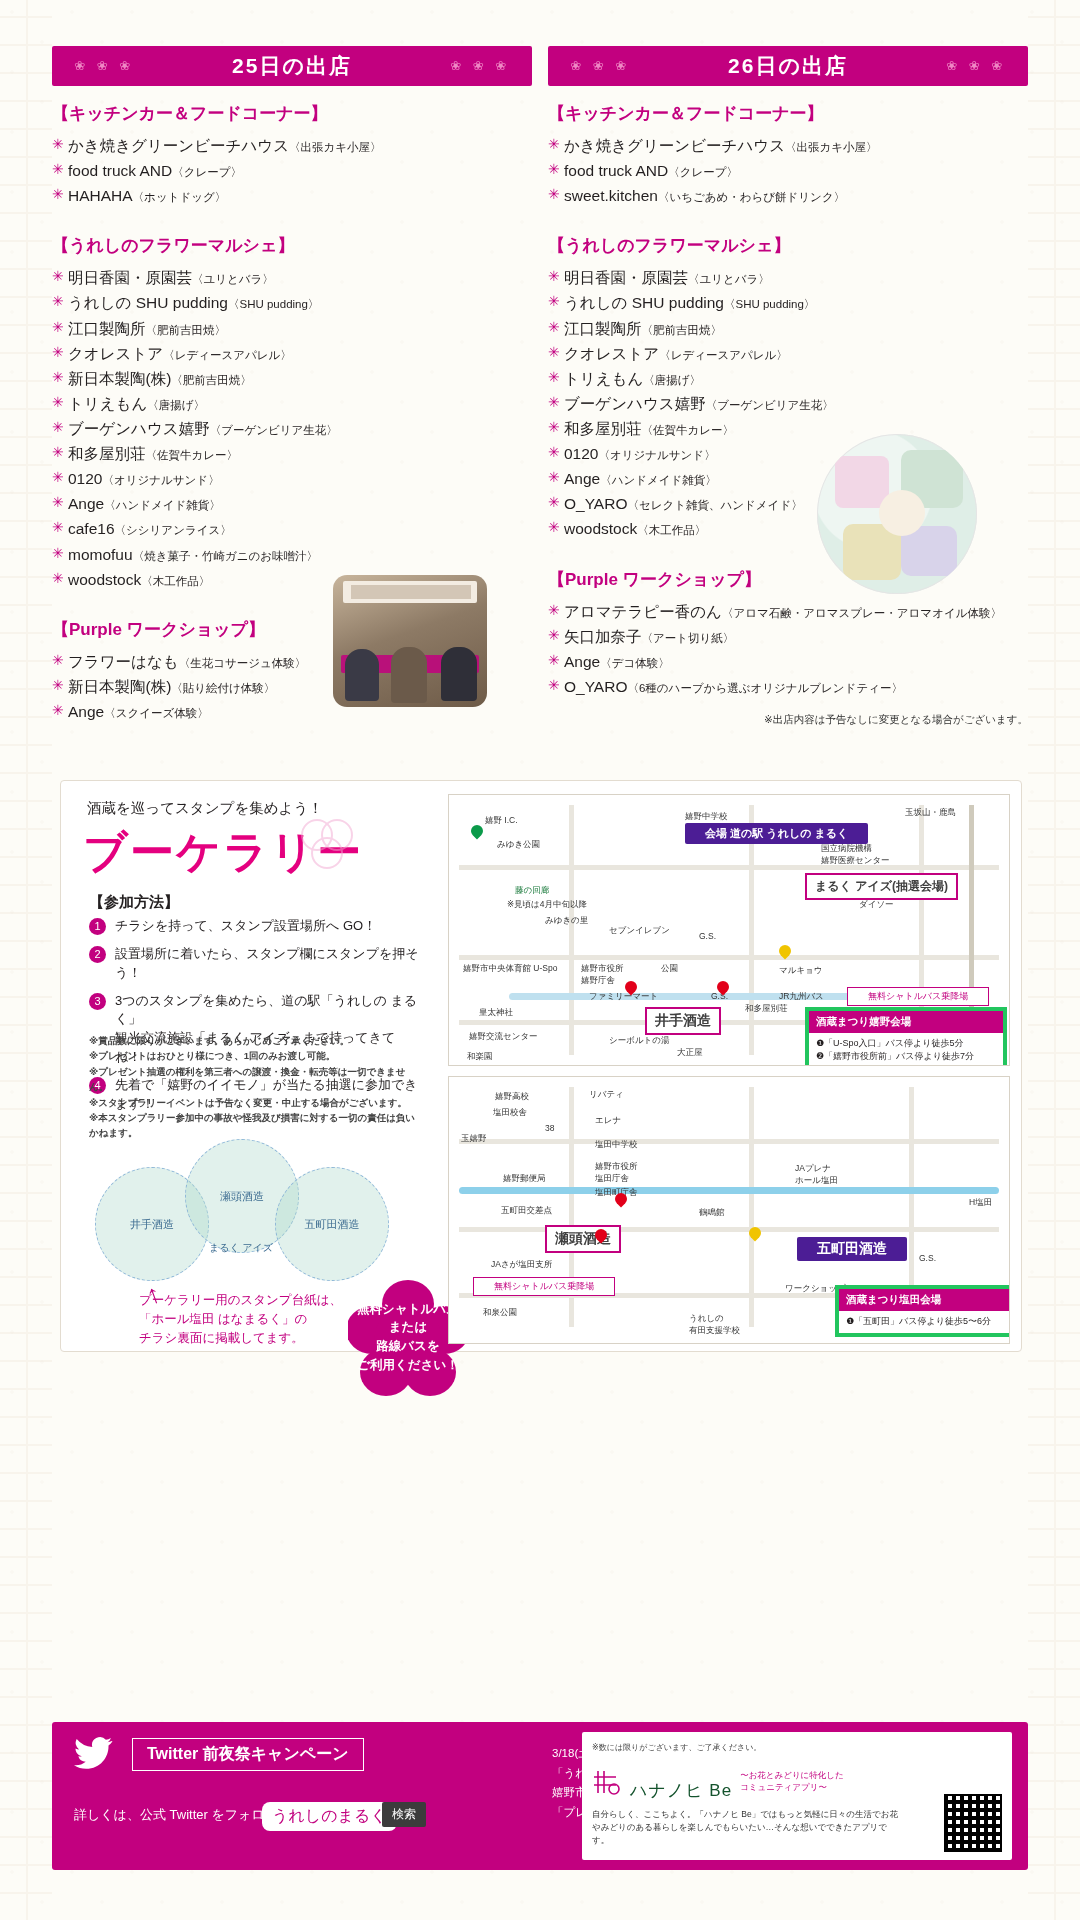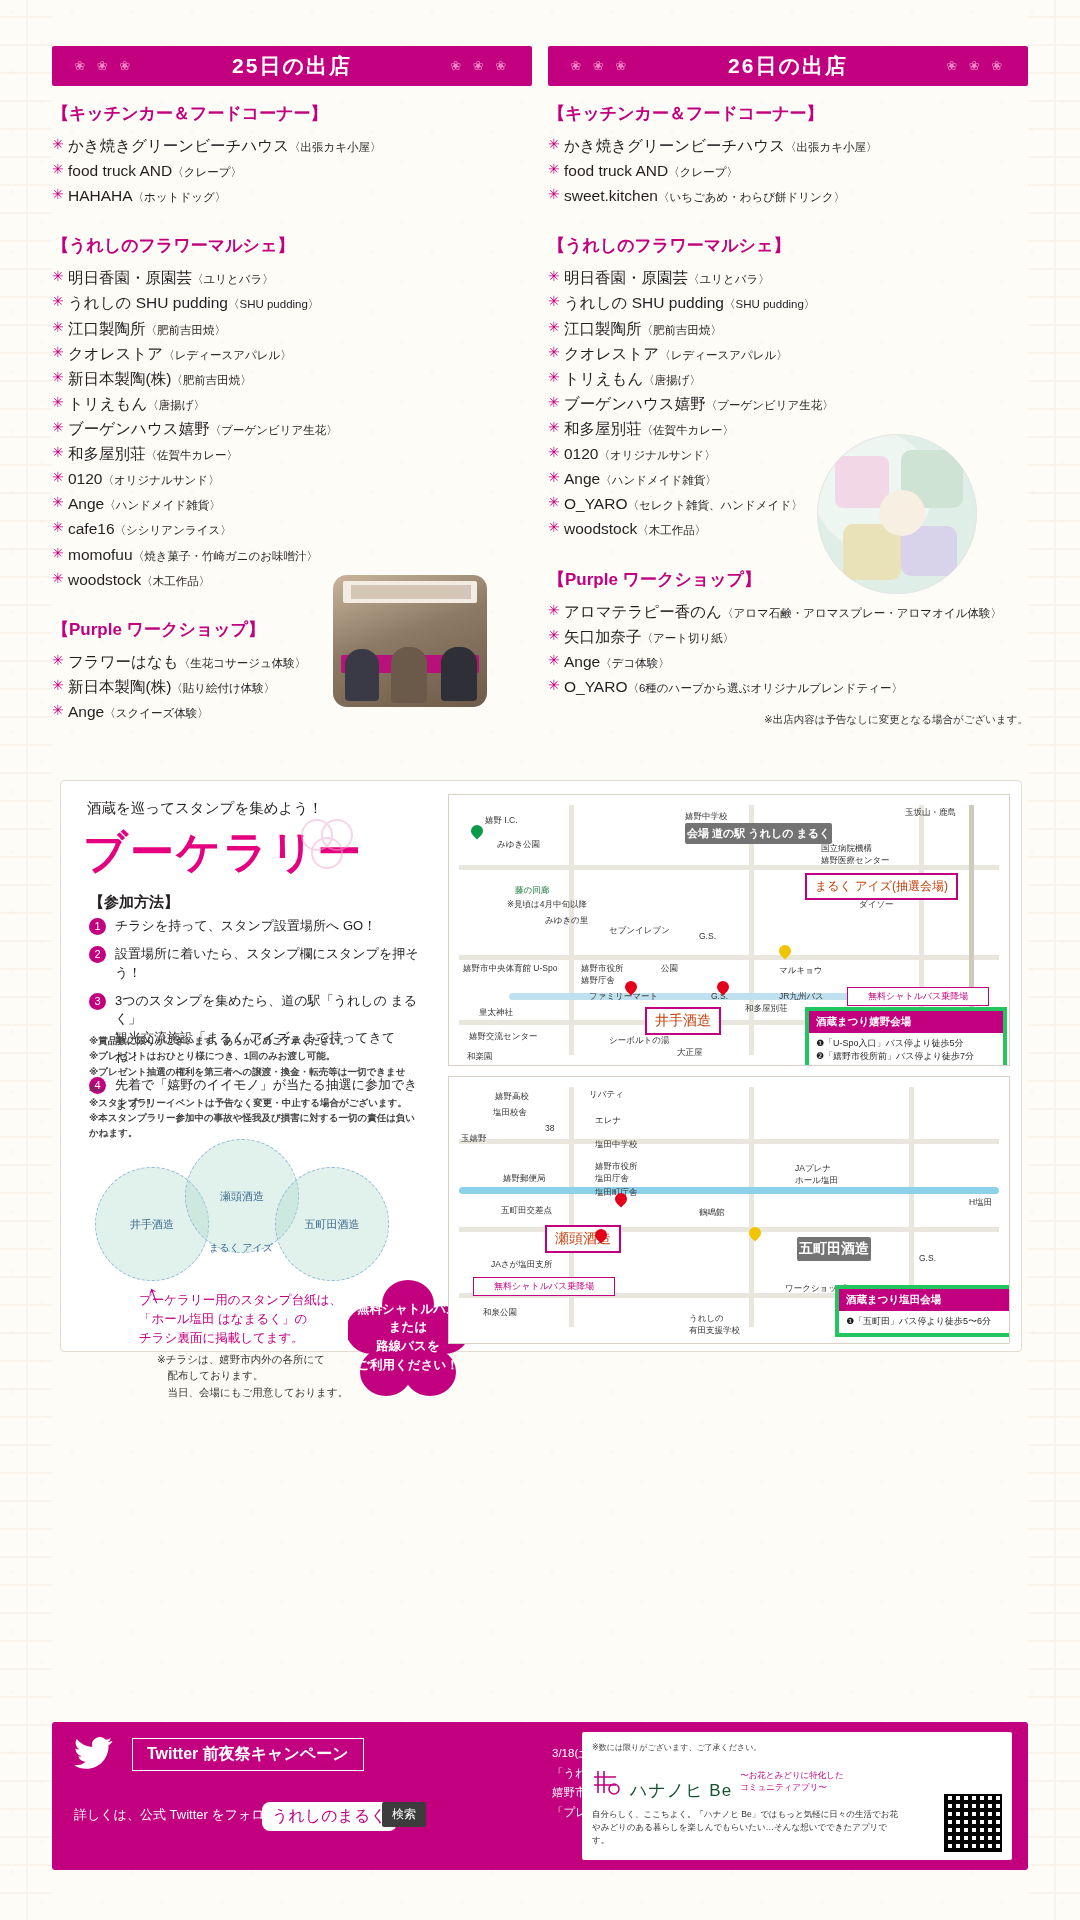--- a/index.html
+++ b/index.html
@@ -91,22 +91,22 @@
     color:#fff;font-size:12.5px;font-weight:bold;text-align:center;line-height:1.5;}
 
   
   .map{position:absolute;background:#fff;border:1px solid #d8d2c6;overflow:hidden;}
   .map1{left:448px;top:794px;width:560px;height:270px;}
   .map2{left:448px;top:1076px;width:560px;height:266px;}
   .map .road{position:absolute;background:#e9e6de;}
   .map .road.h{height:5px}.map .road.v{width:5px}
   .map .river{position:absolute;background:#bfe0ef;height:7px;border-radius:4px;}
   .map .lbl{position:absolute;font-size:8.5px;color:#333;white-space:nowrap;}
-  .tagp{position:absolute;background:#737373;color:#fff;font-size:11px;font-weight:bold;padding:3px 2px;border-radius:2px;white-space:nowrap;text-align:center;}
-  .tagw{position:absolute;background:#fff;color:#c2410c;border:2px solid #c2007f;font-size:12px;font-weight:normal;padding:3px 8px;white-space:nowrap;}
+  .tagp{position:absolute;background:#4c1d95;color:#fff;font-size:11px;font-weight:bold;padding:3px 20px;border-radius:2px;white-space:nowrap;text-align:center;}
+  .tagw{position:absolute;background:#fff;color:#404040;border:2px solid #c2007f;font-size:12px;font-weight:bold;padding:3px 8px;white-space:nowrap;}
   .tagb{position:absolute;background:#fff;border:1px solid #777;font-size:9px;padding:2px 20px;white-space:nowrap;}
   .infobox{position:absolute;background:#fff;border:4px solid #22c55e;font-size:9px;line-height:1.5;padding:5px 7px;}
   .infobox .t{background:#c2007f;color:#fff;display:block;margin:-5px -7px 4px;padding:3px 7px;font-weight:bold;font-size:10.5px;}
   .pin{position:absolute;width:12px;height:12px;border-radius:50% 50% 50% 0;transform:rotate(-45deg);}
   .pin.red{background:#e2001a}.pin.green{background:#0b9a4a}.pin.yellow{background:#f0c400}
 
   
   .footer{position:absolute;left:52px;top:1722px;width:976px;height:148px;background:#c2007f;border-radius:3px;}
   .bird{position:absolute;left:22px;top:14px;width:40px;height:34px;}
   .tw-title{position:absolute;left:80px;top:16px;border:1px solid #fff;padding:5px 14px;font-size:16px;font-weight:bold;color:#fff;}
@@ -262,23 +262,20 @@
       <div class="c c1">井手酒造</div>
       <div class="c c2">瀬頭酒造</div>
       <div class="c c3">五町田酒造</div>
       <div class="center">まるく アイズ</div>
     </div>
 
     <div class="arrow">↑</div>
     <div class="stamp-note" style="white-space:pre-line">ブーケラリー用のスタンプ台紙は、
 「ホール塩田 はなまるく」の
 チラシ裏面に掲載してます。</div>
-    <div class="stamp-note2" style="white-space:pre-line">※チラシは、嬉野市内外の各所にて
-　配布しております。
-　当日、会場にもご用意しております。</div>
   </div>
 
   <svg class="sakura" viewBox="0 0 120 118">
     <g fill="#c2007f">
       <ellipse cx="60" cy="26" rx="26" ry="24"></ellipse>
         <ellipse cx="96" cy="52" rx="26" ry="24"></ellipse>
       <ellipse cx="82" cy="94" rx="26" ry="24"></ellipse>
         <ellipse cx="38" cy="94" rx="26" ry="24"></ellipse>
       <ellipse cx="24" cy="52" rx="26" ry="24"></ellipse>
         <circle cx="60" cy="62" r="34"></circle>

